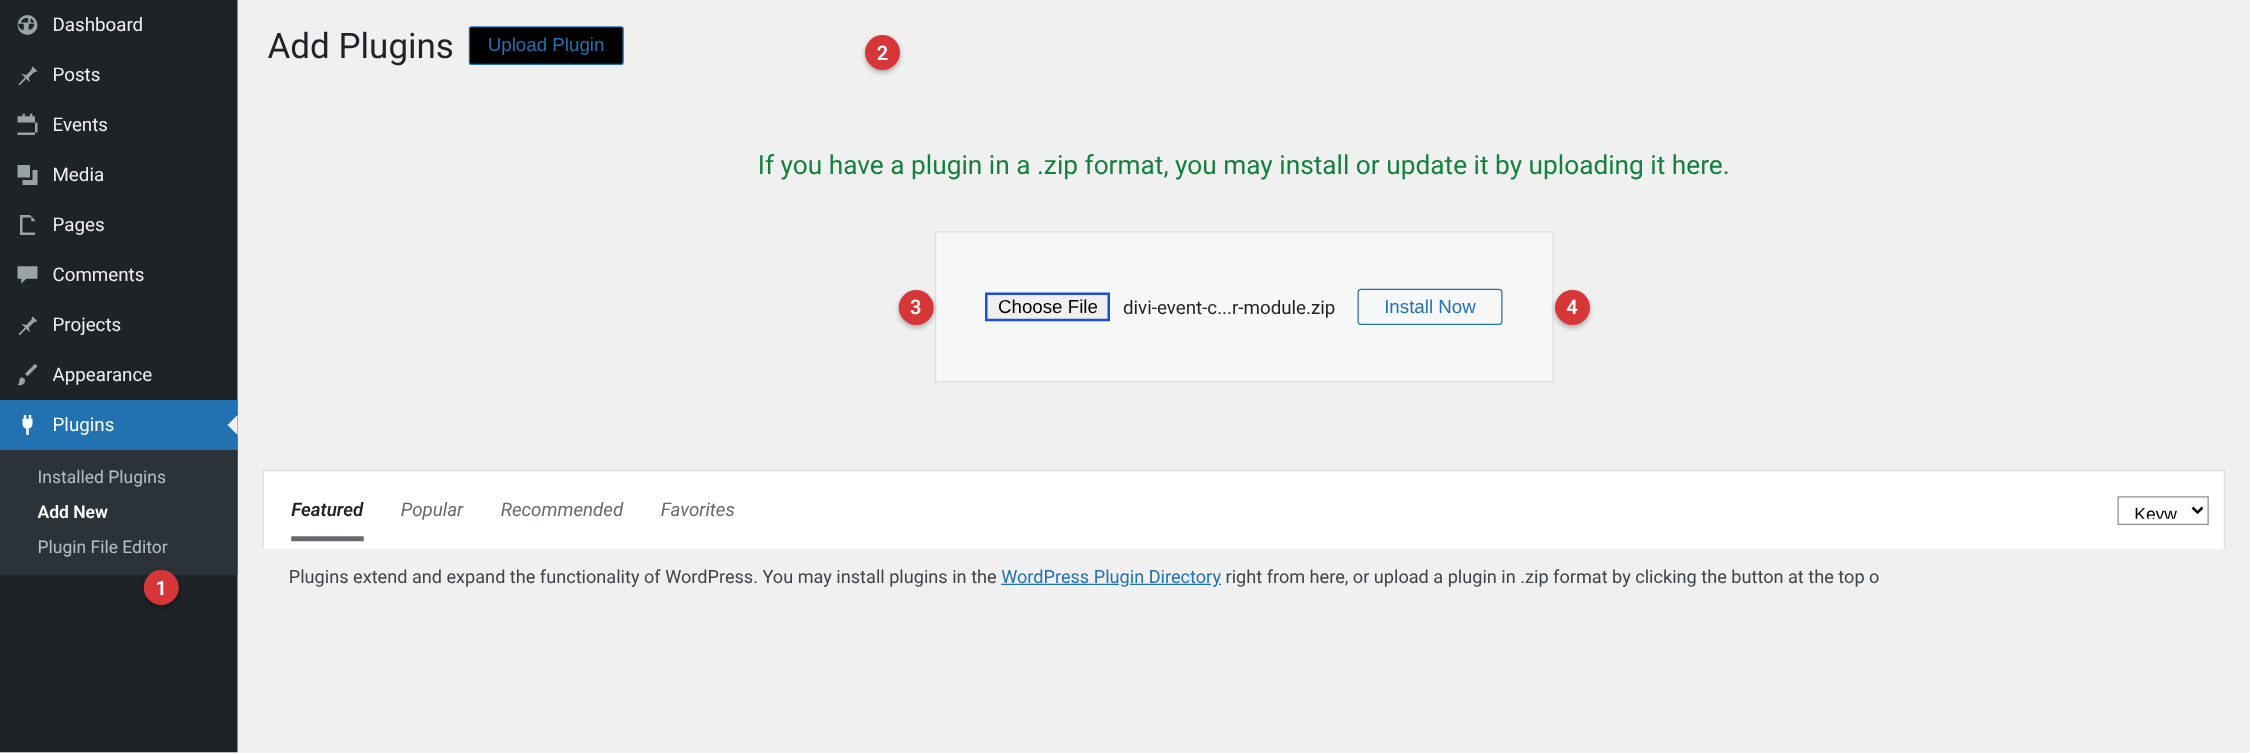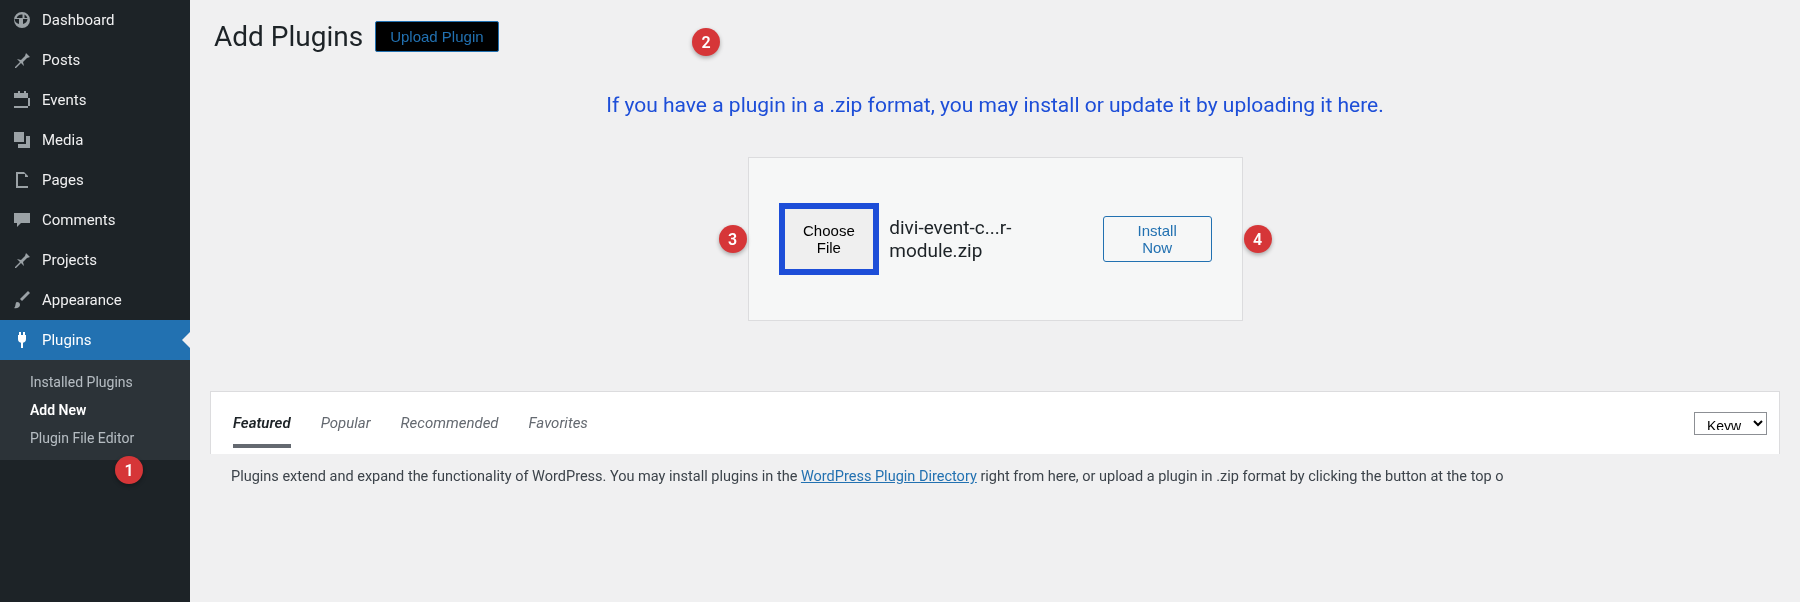--- a/index.html
+++ b/index.html
@@ -84,44 +84,45 @@
       color: #2271b1;
       background: #000000;
       padding: 6px 14px;
       cursor: pointer;
       font-size: 15px;
       border-radius: 2px;
     }
     .upload-hint {
       text-align: center;
       font-size: 21px;
-      color: #1d4ed8;
+      color: #15803d;
       margin-bottom: 40px;
+      margin-top: 28px;
     }
     .upload-box {
       border: 1px solid #dcdcde;
       background: #f6f7f7;
       width: 495px;
       margin: 0 auto 70px auto;
       padding: 45px 30px;
       display: flex;
       align-items: center;
       justify-content: center;
       gap: 10px;
       position: relative;
     }
     .choose-file-btn {
-      border: 6px solid #1d4ed8;
+      border: 2px solid #1d4ed8;
       background: #efefef;
-      padding: 13px 8px;
+      padding: 1px 8px;
       font-size: 15px;
       cursor: pointer;
     }
     .filename {
-      font-size: 19px;
+      font-size: 15px;
       color: #1d2327;
     }
     .install-now-btn {
       border: 1px solid #2271b1;
       color: #2271b1;
       background: #f6f7f7;
       padding: 5px 20px;
       cursor: pointer;
       font-size: 15px;
       border-radius: 3px;
@@ -163,20 +164,21 @@
       bottom: 6px;
       height: 4px;
       background: #646970;
     }
     .search-select {
       border: 1px solid #8c8f94;
       padding: 4px 8px;
       font-size: 14px;
       background: #fff;
       height: 23px;
+      text-align: center;
     }
     .explanatory {
       margin: 14px 20px 0 41px;
       font-size: 14.5px;
       color: #3c434a;
     }
     .explanatory a {
       color: #2271b1;
       text-decoration: underline;
     }

